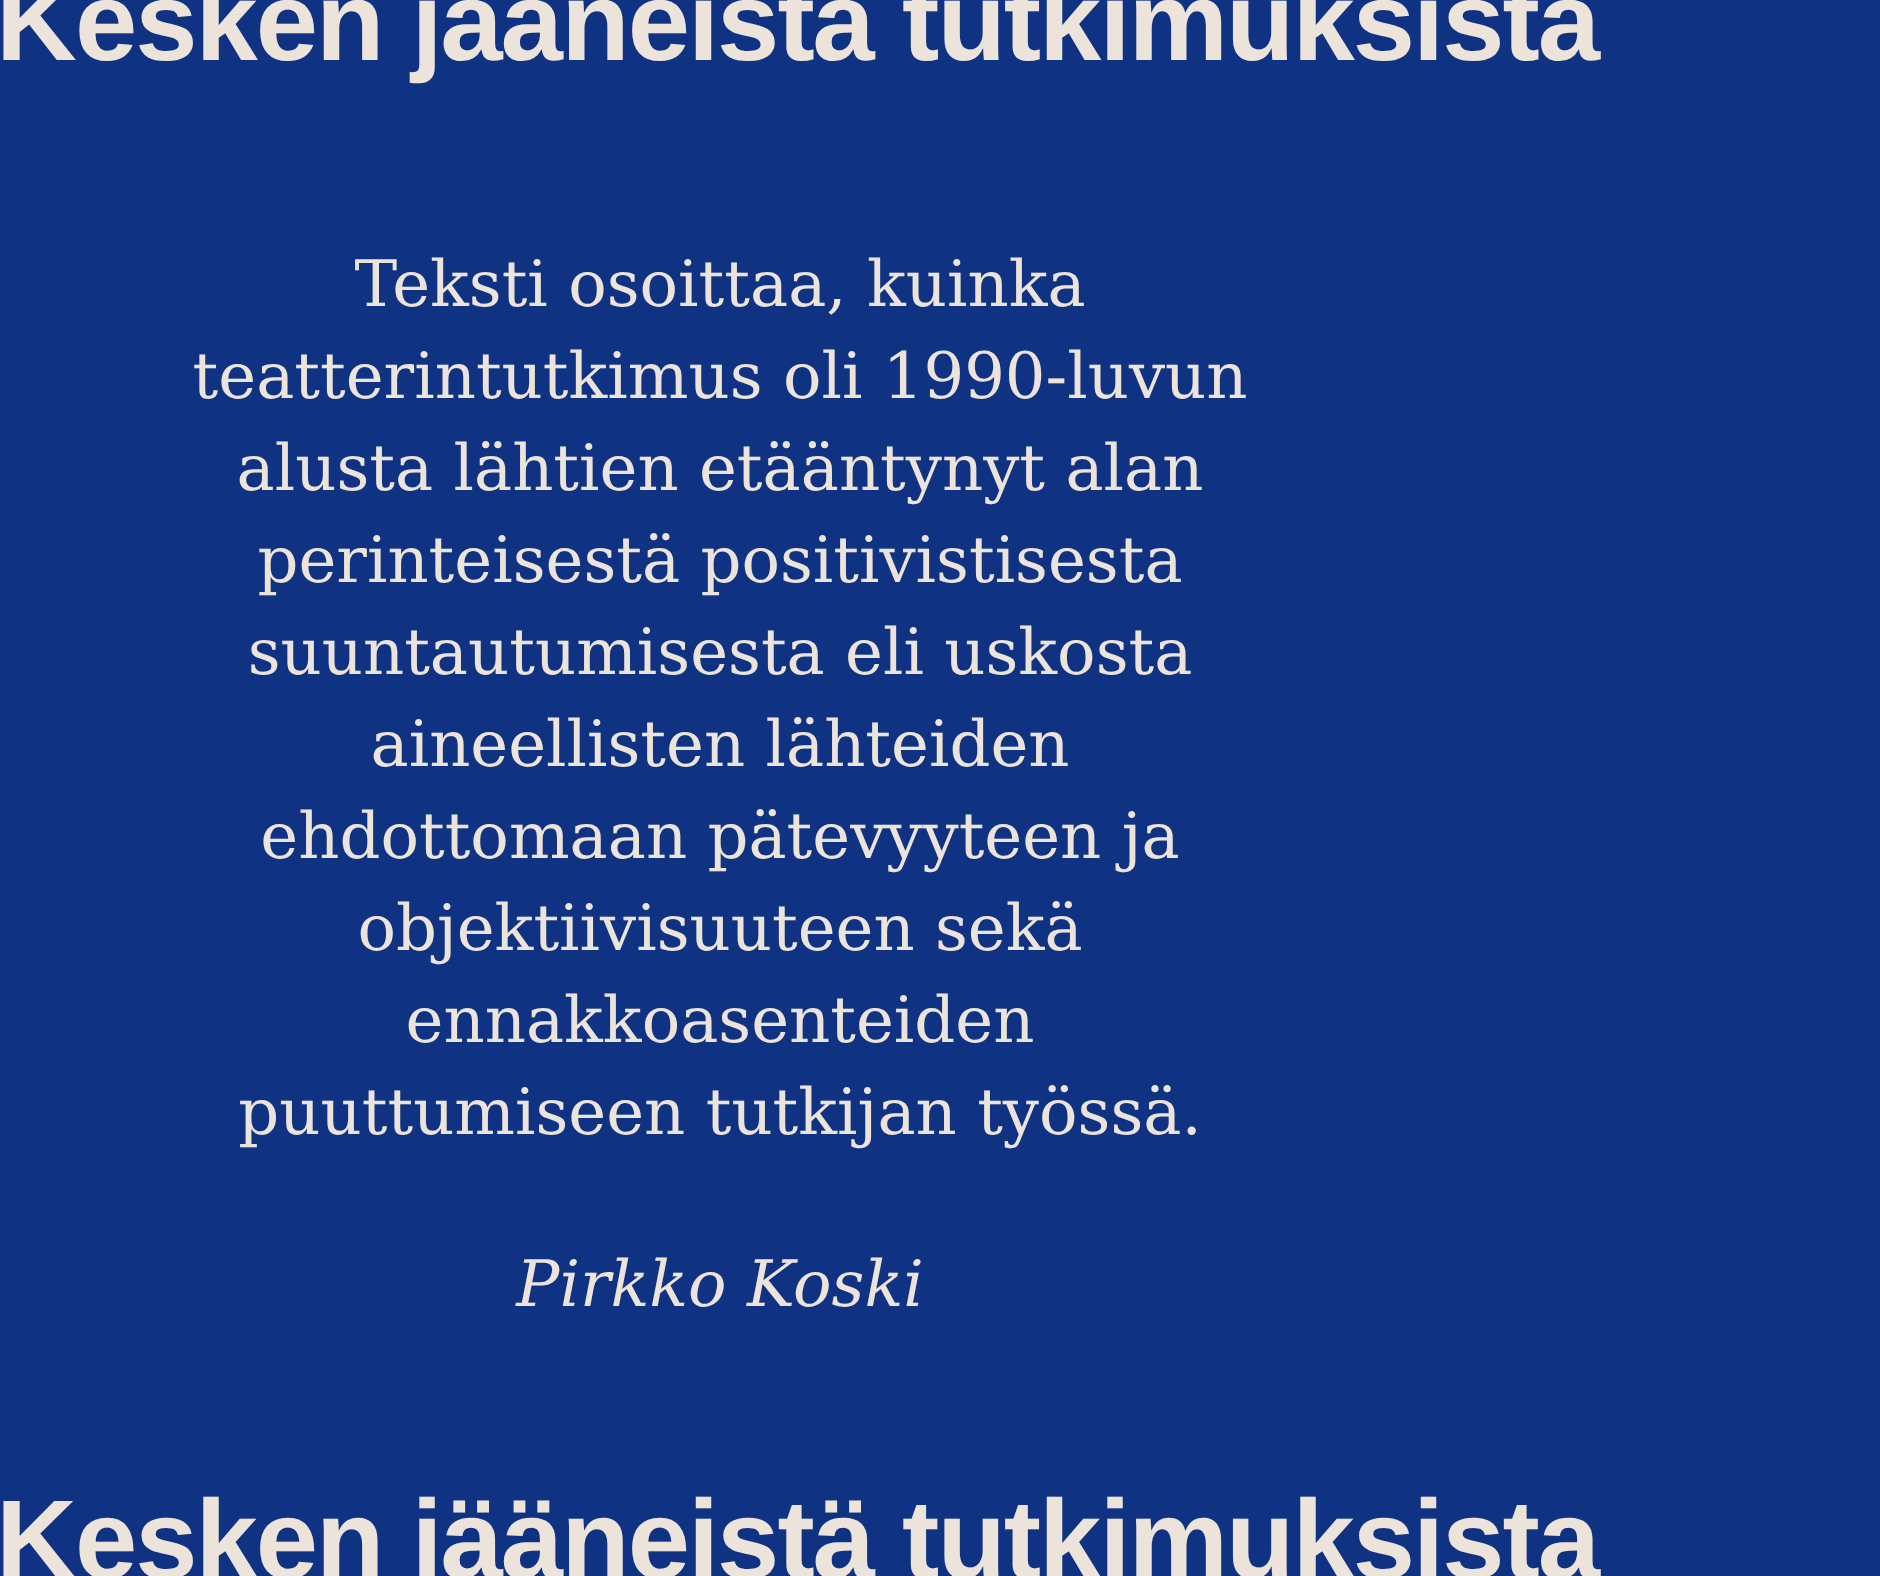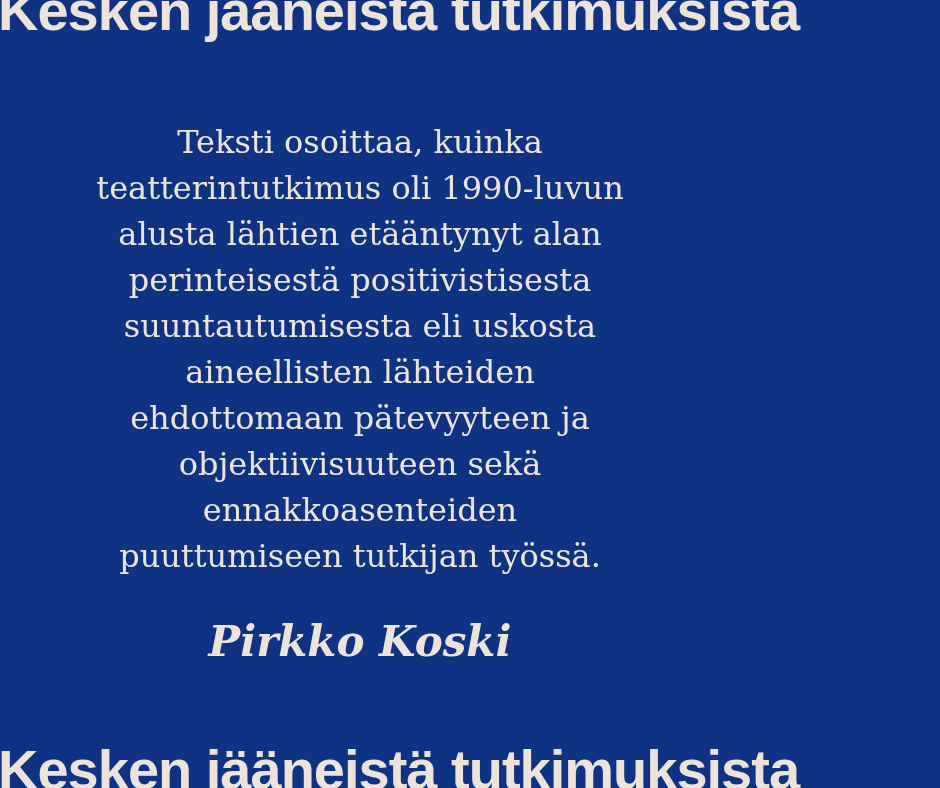--- a/index.html
+++ b/index.html
@@ -45,24 +45,23 @@
     font-family: "DejaVu Serif", serif;
     font-size: 32px;
     line-height: 46px;
     white-space: pre-line;
     color: var(--ink, #ece4db);
   }
   .attribution {
     margin: 40px 0 0 0;
     font-family: "DejaVu Serif", serif;
     font-style: italic;
-    font-size: 42px;
+    font-size: 32px;
     line-height: 46px;
     color: var(--ink, #ece4db);
-    font-weight: bold;
   }
 </style>
 </head>
 <body>
 
 <div class="canvas">
 
   <h1 class="heading heading-top">Kesken jääneistä tutkimuksista</h1>
 
   <div class="content">

